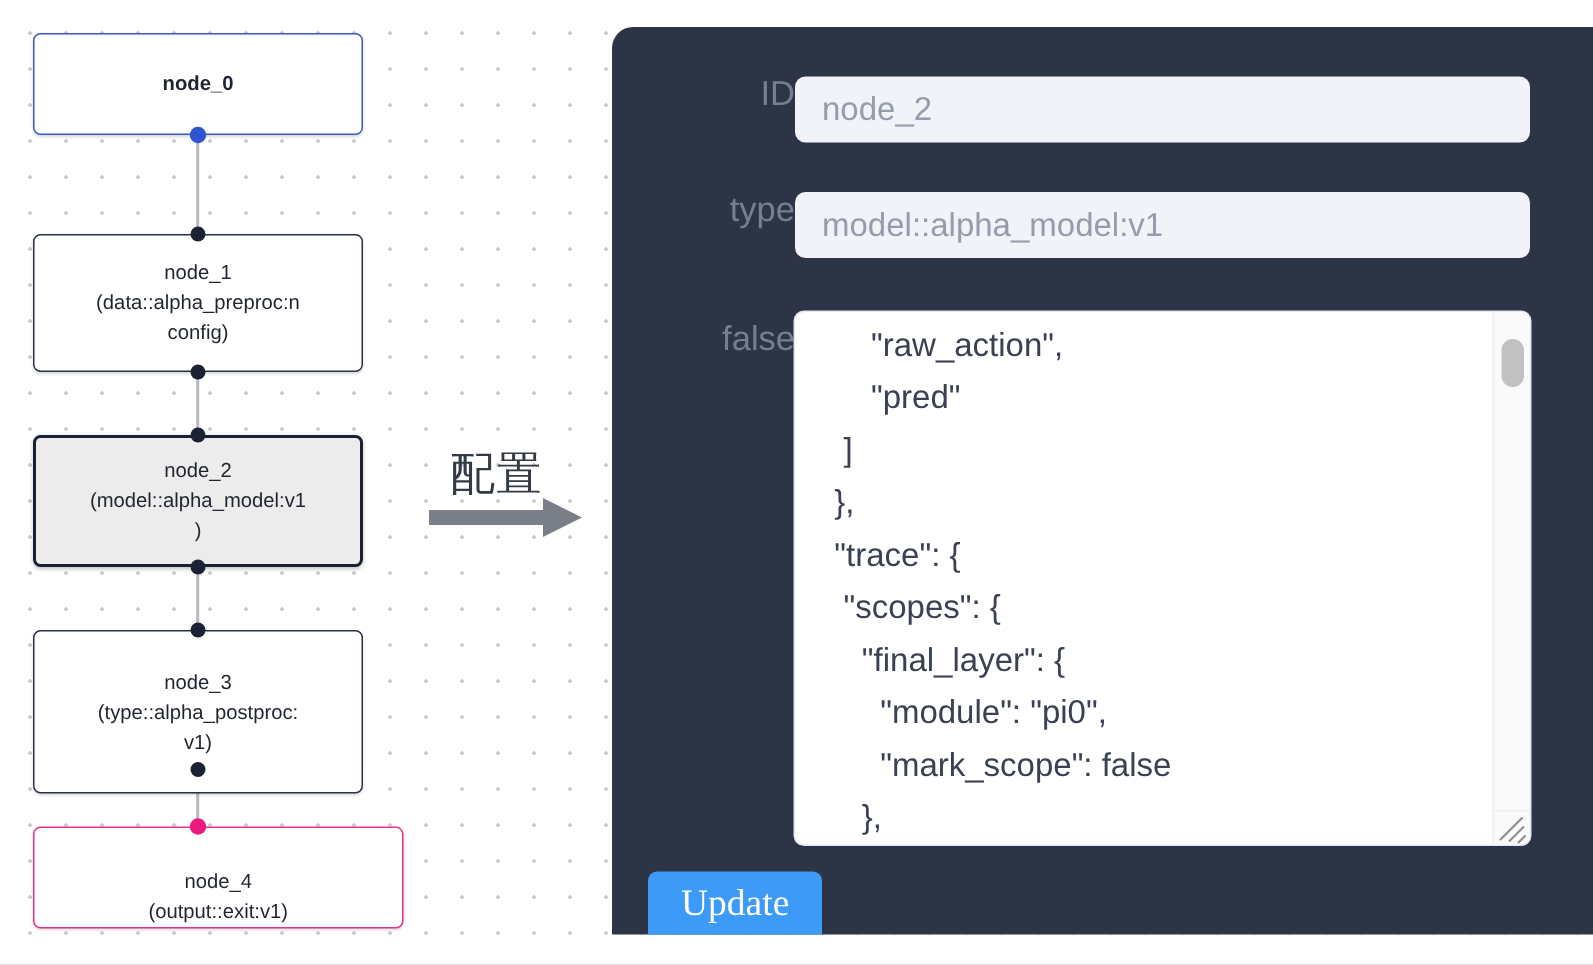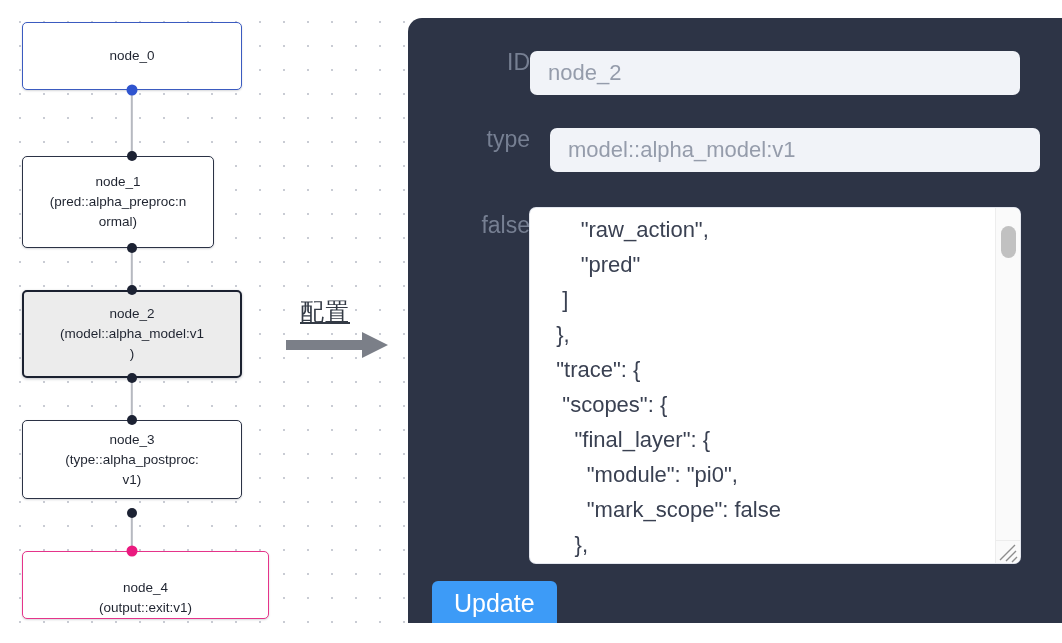--- a/index.html
+++ b/index.html
@@ -52,21 +52,21 @@
     justify-content: center;
     text-align: center;
     color: #1f2430;
     font-size: 13.5px;
     line-height: 20px;
     box-shadow: 0 1px 2px rgba(30,35,50,0.18);
     z-index: 3;
   }
   .node .nline { display: block; width: 100%; padding: 0 6px; box-sizing: border-box; }
 
-  .node.is-input  { border-color: #3b5bc0; border-width: 1.6px; }
+  .node.is-input  { border-color: #3b5bc0; border-width: 1.6px; font-weight: bold; }
   .node.is-output { border-color: #e5348a; border-width: 1.8px; }
   .node.is-selected {
     background: #ececec;
     border-color: #1b2130;
     border-width: 2.3px;
     box-shadow: 0 1px 3px rgba(25,30,45,0.28);
   }
 
   
   .handle {
@@ -92,25 +92,24 @@
   
   #arrow-group {
     position: absolute;
     left: 286px; top: 296px;
     width: 110px; height: 64px;
     z-index: 6;
   }
   #arrow-label {
     position: absolute;
     left: 14px; top: 0;
-    font-size: 24px;
+    font-size: 30px;
     color: #333a45;
     letter-spacing: 1px;
     font-family: "DejaVu Sans", sans-serif;
-    text-decoration: underline;
   }
   #arrow-shape { position: absolute; left: 0; top: 34px; }
 
   
   #config-panel {
     position: absolute;
     left: 408px; top: 18px;
     width: 746px; height: 605px;
     background: #2d3446;
     border-radius: 14px 14px 0 0;
@@ -144,21 +143,21 @@
     font-size: 22px;
     font-family: "Liberation Sans", sans-serif;
     padding: 0 18px;
     outline: none;
   }
 
   #row-id { left: 12px; top: 33px; width: 620px; }
   #input-id { width: 490px; height: 44px; line-height: 44px; }
 
   #row-type { left: 12px; top: 110px; width: 620px; }
-  #input-type { width: 490px; height: 44px; line-height: 44px; margin-left: 20px; }
+  #input-type { width: 490px; height: 44px; line-height: 44px; }
 
   #row-config { left: 12px; top: 190px; width: 630px; }
   #label-config { padding-top: 6px; }
 
   #config-box {
     position: relative;
     width: 490px;
     height: 355px;
     background: #ffffff;
     border-radius: 6px;
@@ -214,21 +213,21 @@
     position: absolute;
     left: 24px; top: 563px;
     padding: 0 22px;
     height: 44px;
     line-height: 44px;
     border: none;
     border-radius: 6px 6px 0 0;
     background: #3d9bf7;
     color: #ffffff;
     font-size: 25px;
-    font-family: Liberation Sans, sans-serif;
+    font-family: Liberation Serif, serif;
     cursor: pointer;
   }
 </style>
 </head>
 <body>
 
 <div id="root">
 
   <div id="grid-strip"></div>
   <div id="graph-canvas"></div>
@@ -236,37 +235,37 @@
   <div class="edge" style="left:132px; top:90px; height:66px;"></div>
   <div class="edge" style="left:132px; top:248px; height:42px;"></div>
   <div class="edge" style="left:132px; top:378px; height:42px;"></div>
   <div class="edge" style="left:132px; top:513px; height:38px;"></div>
 
   <div class="node is-input" style="left:22px; top:22px; width:220px; height:68px;">
     <span class="nline">node_0</span>
   </div>
   <div class="handle blue" style="left:132px; top:90px;"></div>
 
-  <div class="node" style="left:22px; top:156px; width:192px; height:92px;text-align:center;">
+  <div class="node" style="left:22px; top:156px; width:220px; height:92px;text-align:center;">
     <span class="nline">node_1</span>
-    <span class="nline">(pred::alpha_preproc:n</span>
-    <span class="nline">ormal)</span>
+    <span class="nline">(data::alpha_preproc:n</span>
+    <span class="nline">config)</span>
   </div>
   <div class="handle" style="left:132px; top:156px;"></div>
   <div class="handle" style="left:132px; top:248px;"></div>
 
   <div class="node is-selected" style="left:22px; top:290px; width:220px; height:88px;">
     <span class="nline">node_2</span>
     <span class="nline">(model::alpha_model:v1</span>
     <span class="nline">)</span>
   </div>
   <div class="handle" style="left:132px; top:290px;"></div>
   <div class="handle" style="left:132px; top:378px;"></div>
 
-  <div class="node" style="left:22px; top:420px; width:220px; height:79px;">
+  <div class="node" style="left:22px; top:420px; width:220px; height:109px;">
     <span class="nline">node_3</span>
     <span class="nline">(type::alpha_postproc:</span>
     <span class="nline">v1)</span>
   </div>
   <div class="handle" style="left:132px; top:420px;"></div>
   <div class="handle" style="left:132px; top:513px;"></div>
 
   <div class="node is-output" style="left:22px; top:551px; width:247px; height:68px;justify-content:flex-end;">
     <span class="nline">node_4</span>
     <span class="nline">(output::exit:v1)</span>

